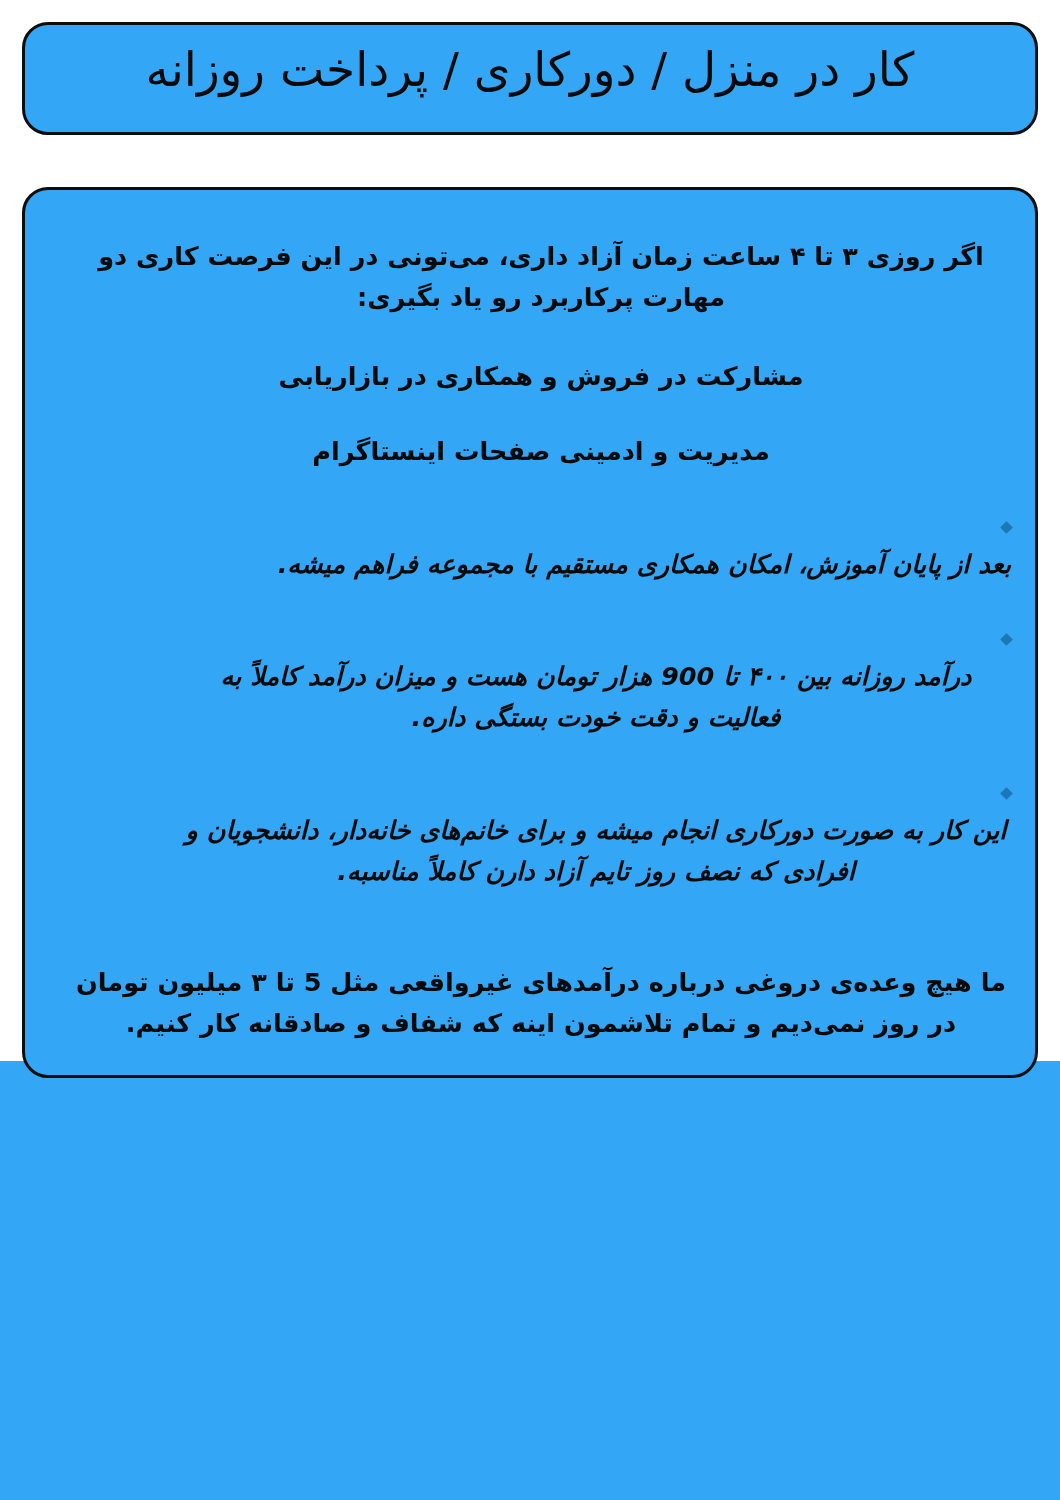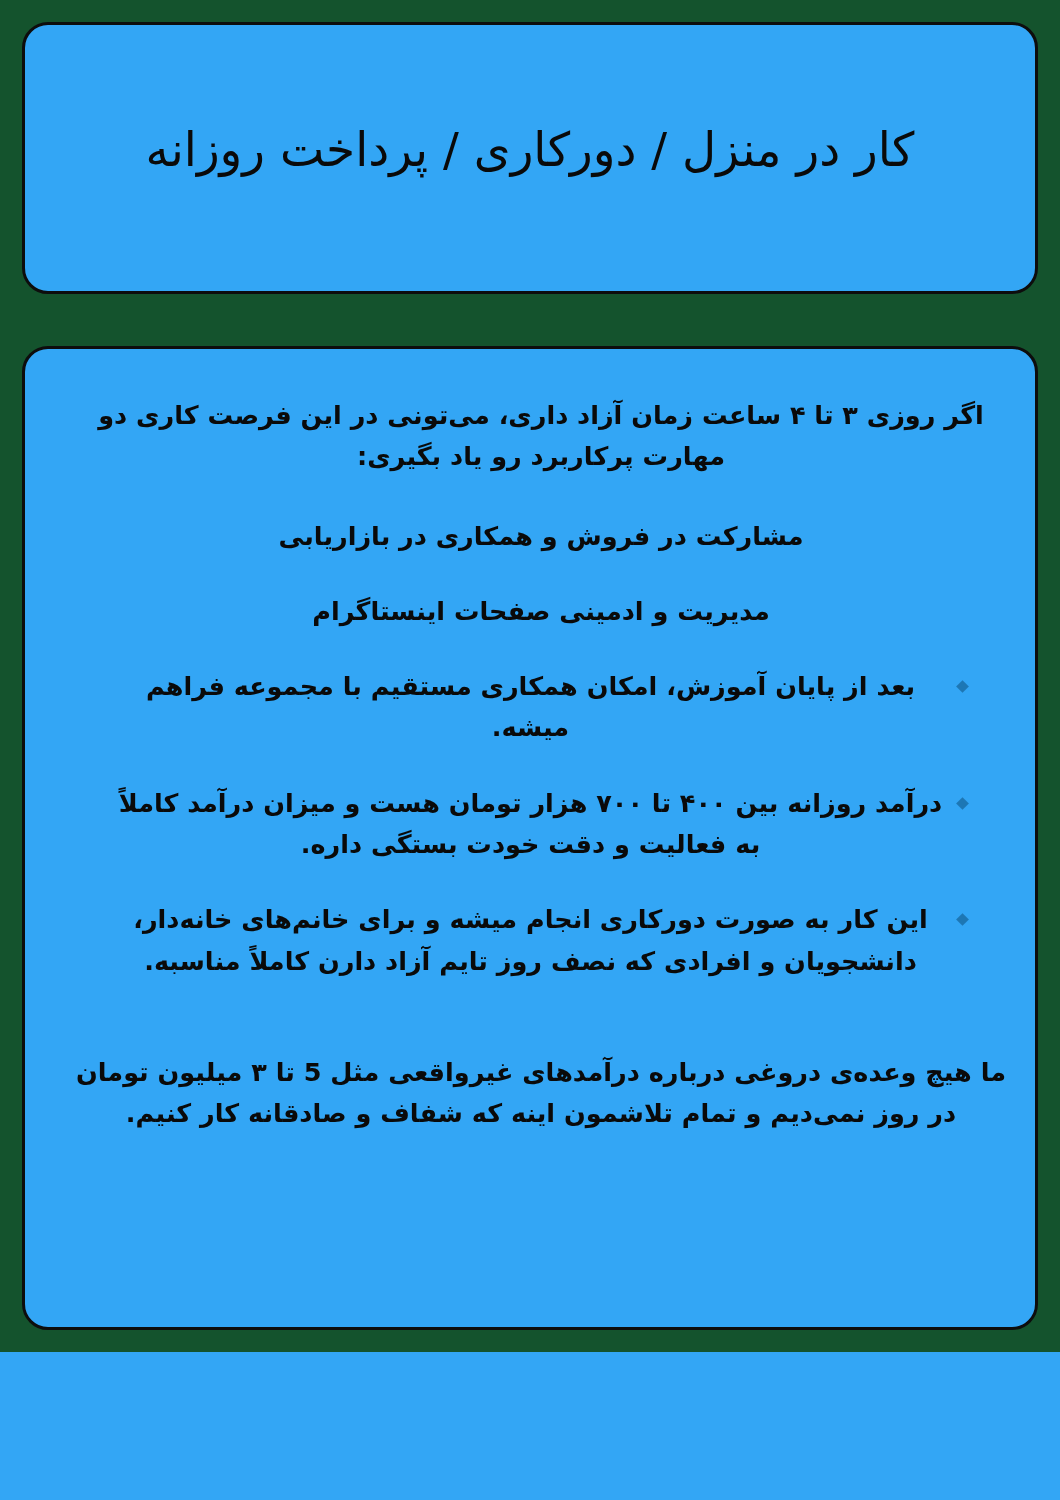--- a/index.html
+++ b/index.html
@@ -9,27 +9,27 @@
   body {
     width: 1060px;
     height: 1500px;
     background: #33a6f5;
     font-family: "DejaVu Sans", "Liberation Sans", sans-serif;
     overflow: hidden;
   }
   .page {
     position: relative;
     width: 1060px;
-    height: 1352px;
+    height: 1061px;
     box-sizing: border-box;
     padding: 22px 22px;
     display: flex;
     flex-direction: column;
     gap: 52px;
-    background: #14532d;
+    background: #ffffff;
   }
   .card {
     border: 3px solid #0d0d0d;
     border-radius: 26px;
     background: #33a6f5;
     box-sizing: border-box;
   }
   .title-card {
     height: 272px;
     display: flex;
@@ -61,25 +61,26 @@
     color: #0a0a0a;
     text-align: center;
     direction: rtl;
     margin: 0;
   }
   .para.lead {
     margin-bottom: 4px;
   }
   .bullet-row {
     display: flex;
-    flex-direction: row;
+    flex-direction: column;
     align-items: flex-start;
     justify-content: center;
     gap: 12px;
     direction: rtl;
+    font-style: italic;
   }
   .bullet-dot {
     flex: 0 0 auto;
     width: 9px;
     height: 9px;
     margin-top: 16px;
     background: #1a6fa8;
     transform: rotate(45deg);
     opacity: 0.85;
   }
@@ -111,21 +112,21 @@
 
     <p class="para">مدیریت و ادمینی صفحات اینستاگرام</p>
 
     <div class="bullet-row">
       <span class="bullet-dot"></span>
       <span class="bullet-text">بعد از پایان آموزش، امکان همکاری مستقیم با مجموعه فراهم میشه.</span>
     </div>
 
     <div class="bullet-row">
       <span class="bullet-dot"></span>
-      <span class="bullet-text">درآمد روزانه بین ۴۰۰ تا ۷۰۰ هزار تومان هست و میزان درآمد کاملاً به فعالیت و دقت خودت بستگی داره.</span>
+      <span class="bullet-text">درآمد روزانه بین ۴۰۰ تا 900 هزار تومان هست و میزان درآمد کاملاً به فعالیت و دقت خودت بستگی داره.</span>
     </div>
 
     <div class="bullet-row">
       <span class="bullet-dot"></span>
       <span class="bullet-text">این کار به صورت دورکاری انجام میشه و برای خانم‌های خانه‌دار، دانشجویان و افرادی که نصف روز تایم آزاد دارن کاملاً مناسبه.</span>
     </div>
 
     <div class="spacer-sm"></div>
 
     <p class="para">ما هیچ وعده‌ی دروغی درباره درآمدهای غیرواقعی مثل 5 تا ۳ میلیون تومان در روز نمی‌دیم و تمام تلاشمون اینه که شفاف و صادقانه کار کنیم.</p>

